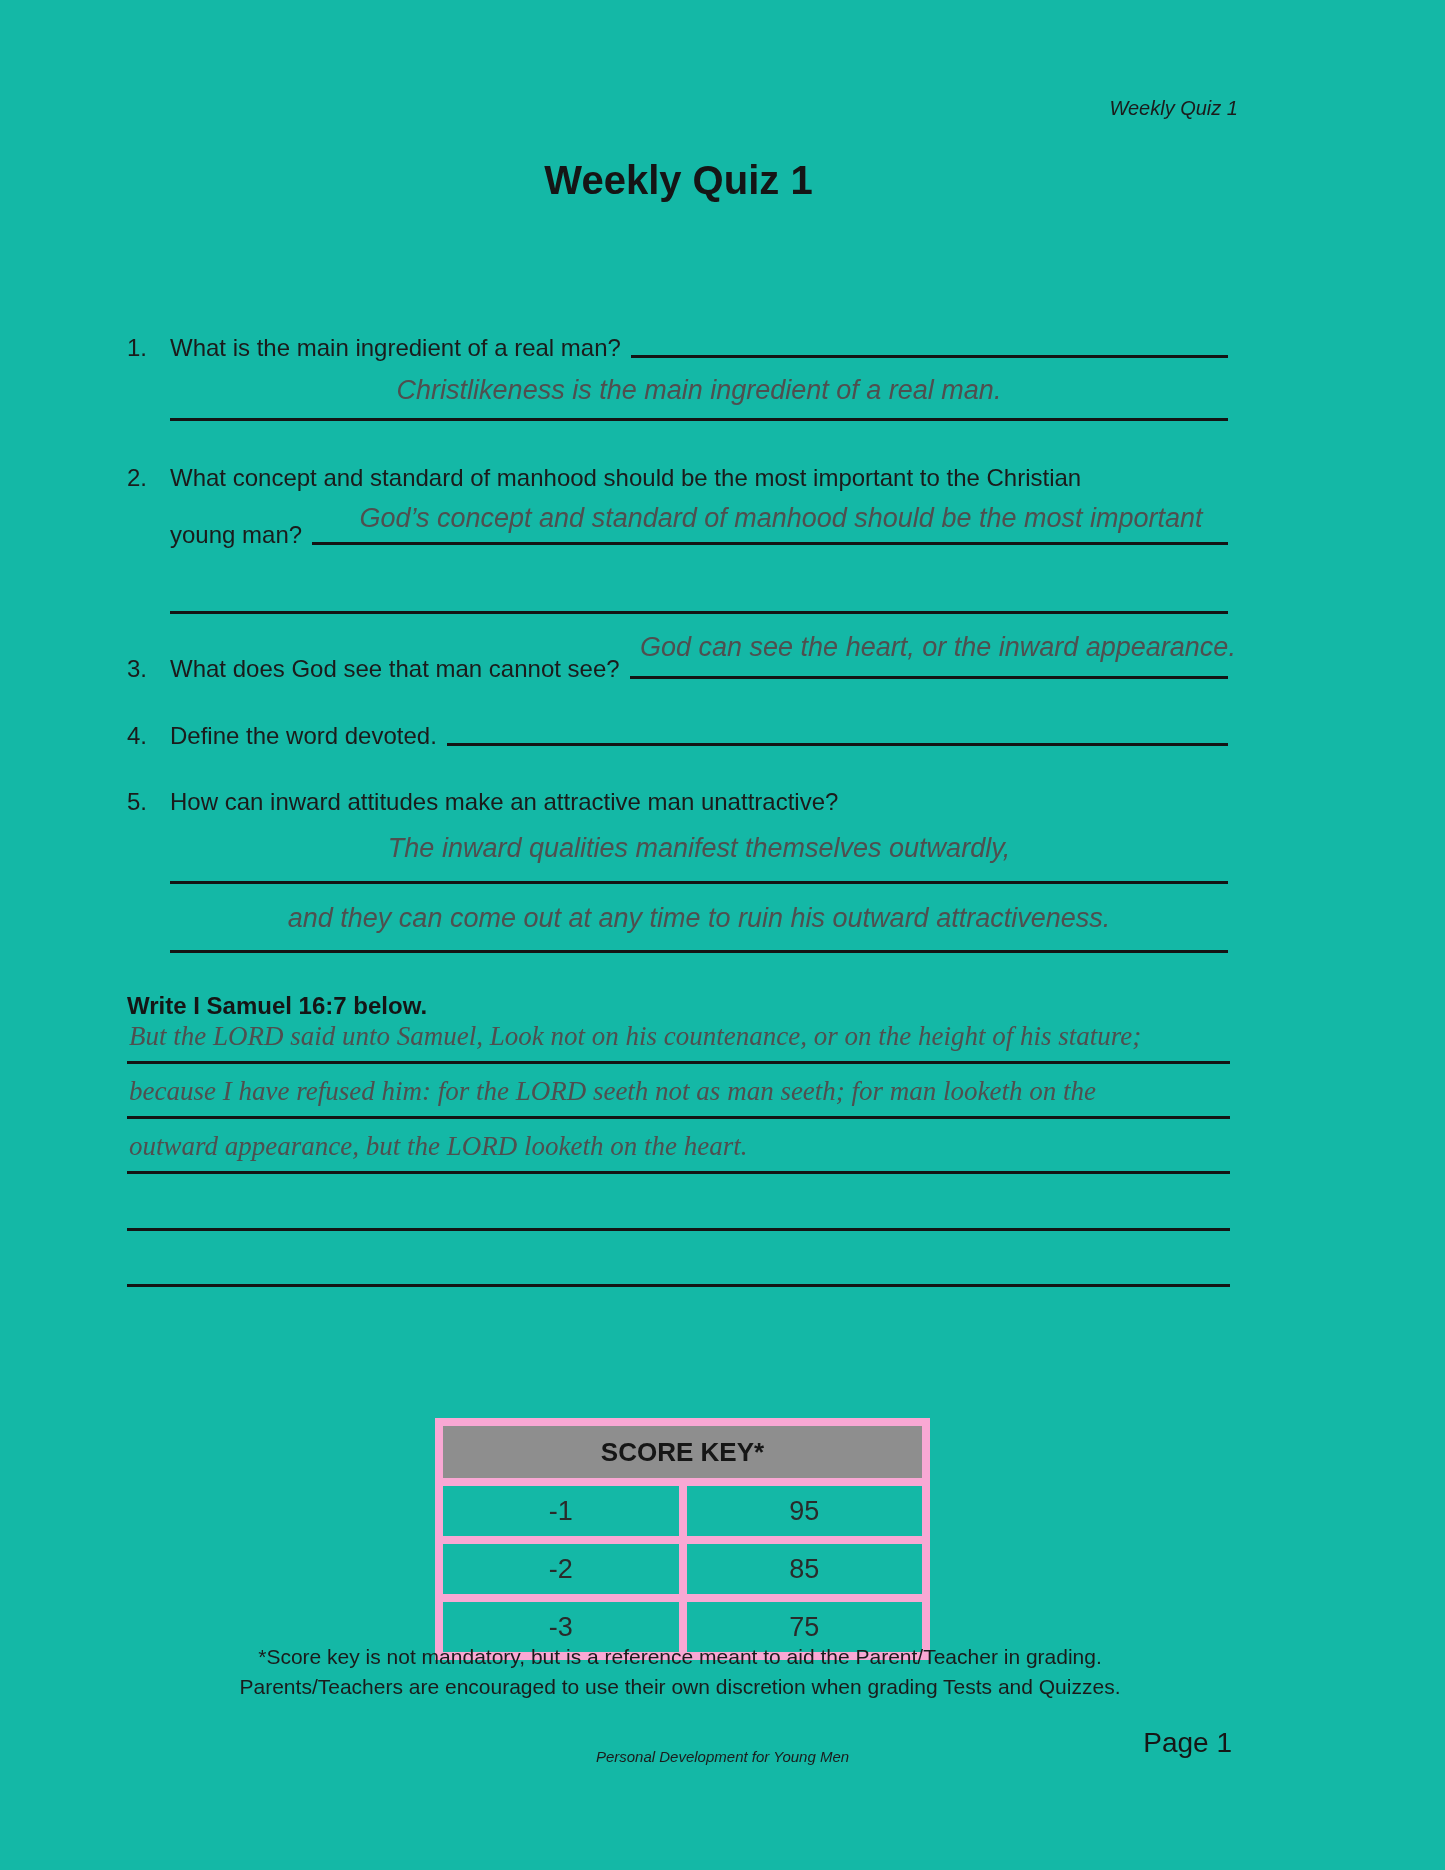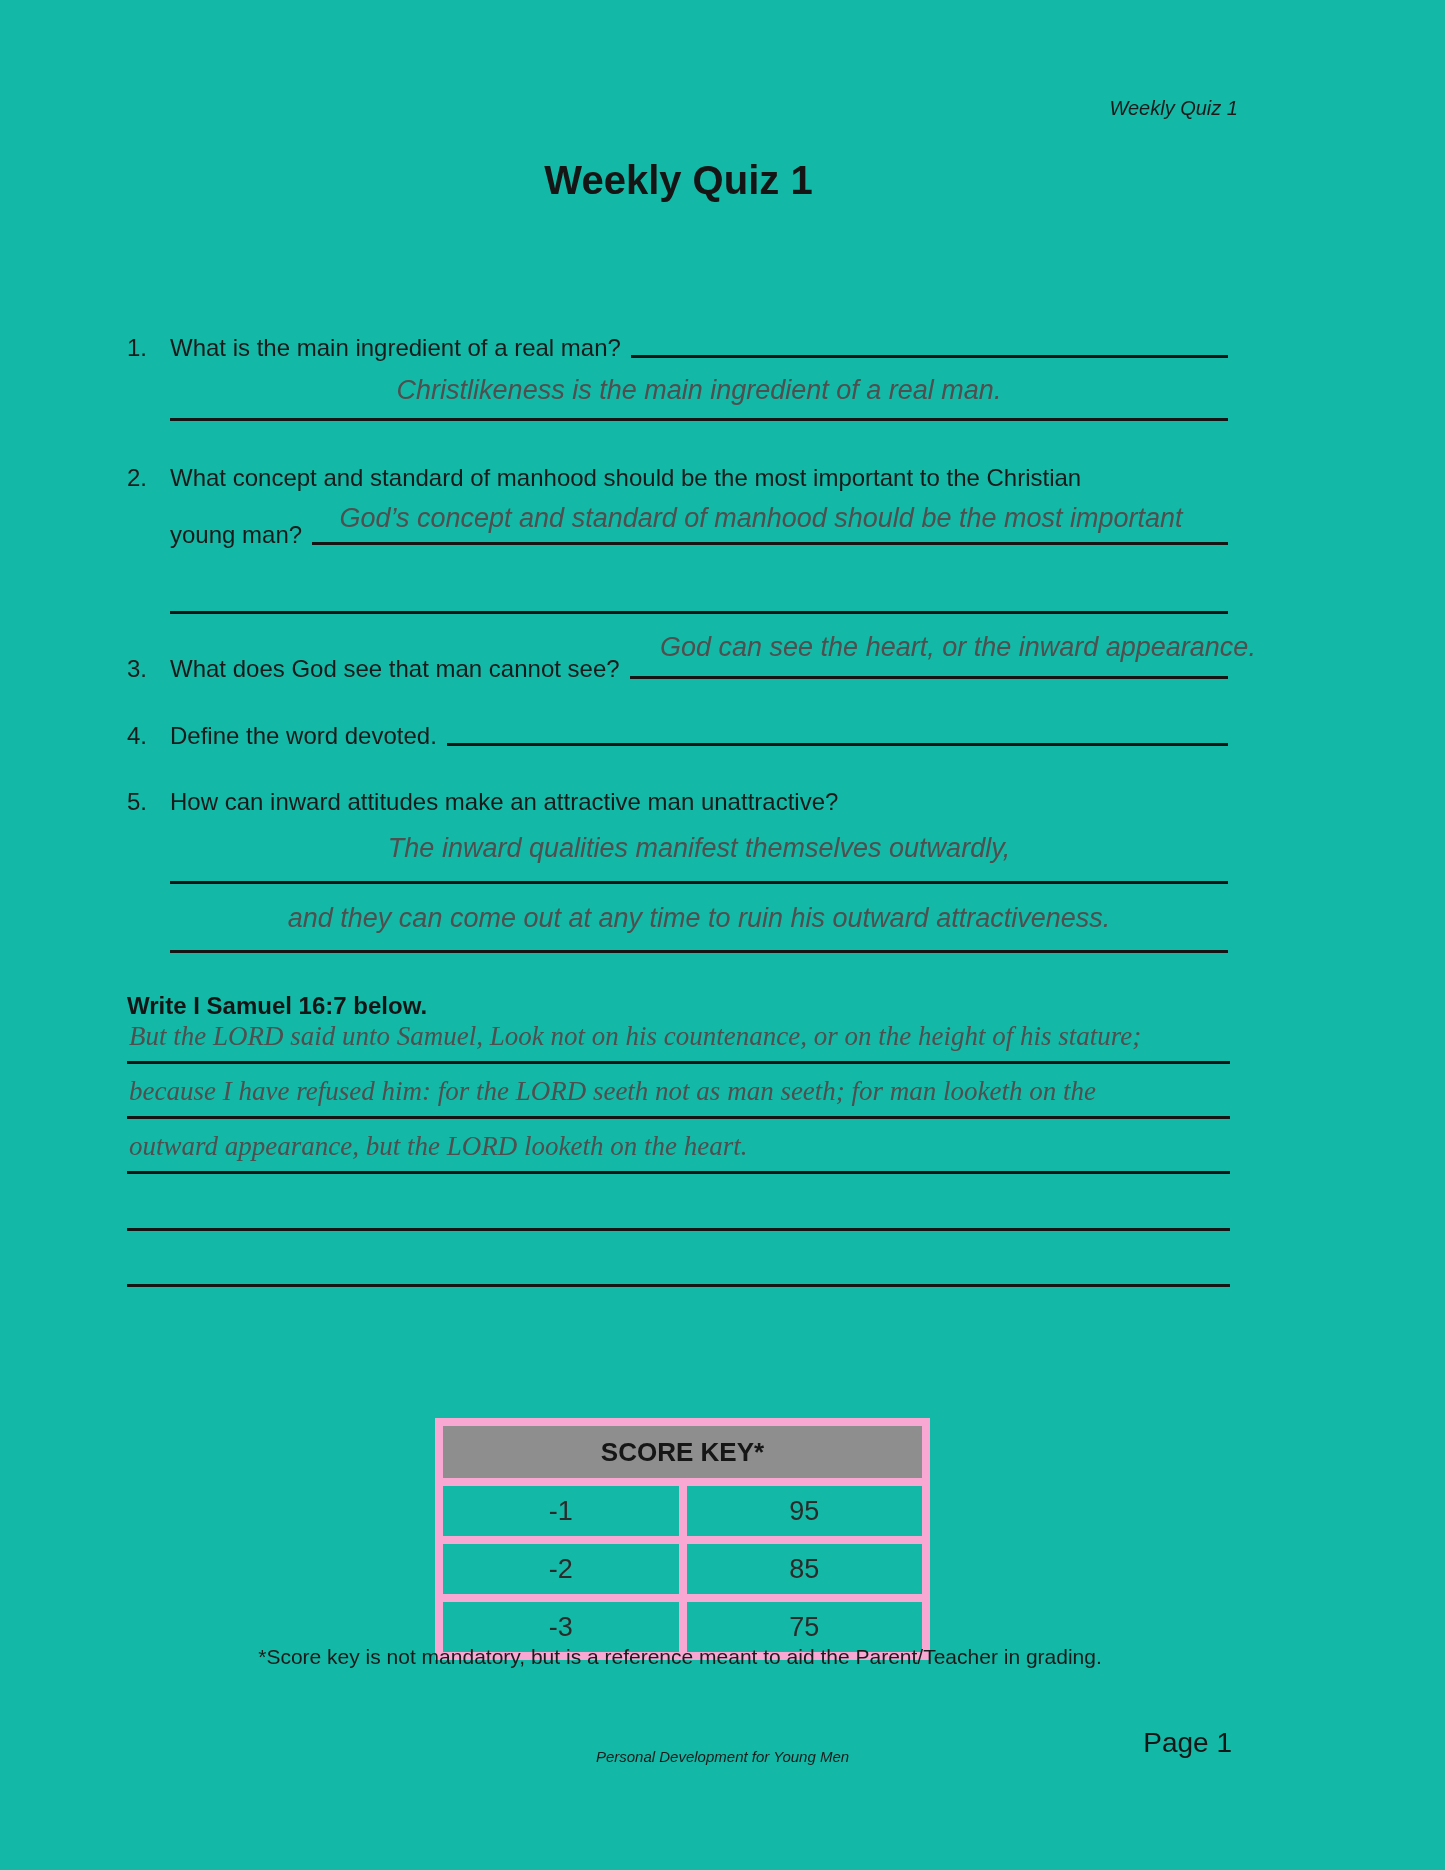--- a/index.html
+++ b/index.html
@@ -143,28 +143,28 @@
     <span class="q-text">What is the main ingredient of a real man?</span>
     <span class="blank-fill"></span>
   </div>
   <div class="answer" style="left:170px; width:1058px; top:375px;">Christlikeness is the main ingredient of a real man.</div>
   <div class="blank-line" style="left:170px; width:1058px; top:418px;"></div>
 
   <div class="q-row" style="left:127px; width:1101px; top:464px;">
     <span class="q-num">2.</span>
     <span class="q-text">What concept and standard of manhood should be the most important to the Christian</span>
   </div>
-  <div class="answer" style="left:297px; width:928px; top:503px;">God’s concept and standard of manhood should be the most important</div>
+  <div class="answer" style="left:317px; width:928px; top:503px;">God’s concept and standard of manhood should be the most important</div>
   <div class="q-row" style="left:170px; width:1058px; top:521px;">
     <span class="q-text">young man?</span>
     <span class="blank-fill"></span>
   </div>
   <div class="blank-line" style="left:170px; width:1058px; top:611px;"></div>
 
-  <div class="answer" style="left:660px; width:568px; top:632px;text-align:center;">God can see the heart, or the inward appearance.</div>
+  <div class="answer" style="left:640px; width:568px; top:632px;text-align:center;">God can see the heart, or the inward appearance.</div>
   <div class="q-row" style="left:127px; width:1101px; top:655px;">
     <span class="q-num">3.</span>
     <span class="q-text">What does God see that man cannot see?</span>
     <span class="blank-fill"></span>
   </div>
 
   <div class="q-row" style="left:127px; width:1101px; top:722px;">
     <span class="q-num">4.</span>
     <span class="q-text">Define the word devoted.</span>
     <span class="blank-fill"></span>
@@ -205,17 +205,18 @@
         <td>85</td>
       </tr>
       <tr>
         <td>-3</td>
         <td>75</td>
       </tr>
     </tbody>
   </table>
 
   <div class="footnote" style="top:1645px;">*Score key is not mandatory, but is a reference meant to aid the Parent/Teacher in grading.</div>
+  <div class="footnote" style="top:1675px;">Parents/Teachers are encouraged to use their own discretion when grading Tests and Quizzes.</div>
 
   <div class="footer-book">Personal Development for Young Men</div>
   <div class="page-num">Page 1</div>
 
 </div>
 
 </body></html>

